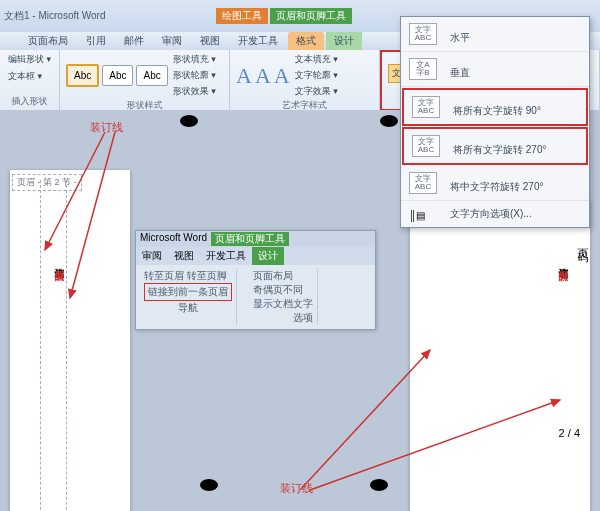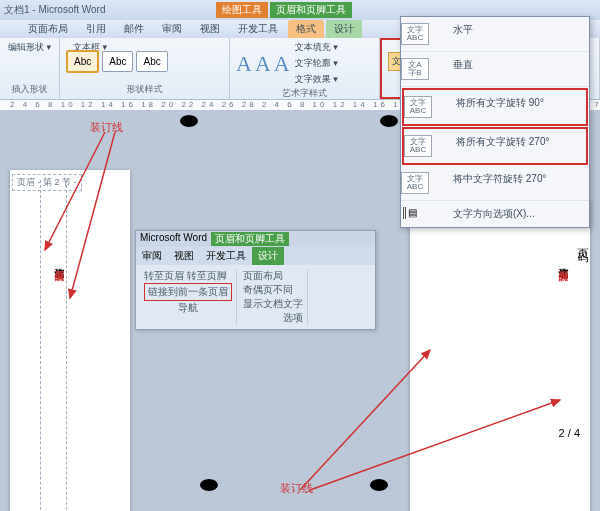--- a/index.html
+++ b/index.html
@@ -1,17 +1,17 @@
 <!DOCTYPE html>
 <html><head>
 <meta charset="utf-8">
 <style>
 *{margin:0;padding:0;box-sizing:border-box;font-family:"Microsoft YaHei",sans-serif;font-size:10px}
 body{background:#e0e6ee;width:600px;height:511px;overflow:hidden;position:relative}
-.titlebar{height:20px;background:linear-gradient(#dce6f4,#c9d8ee);display:flex;align-items:center;padding:0 4px}
+.titlebar{height:32px;background:linear-gradient(#dce6f4,#c9d8ee);display:flex;align-items:center;padding:0 4px}
 .titlebar .title{color:#4a5a6a;font-size:10px}
 .titlebar .tools{position:absolute;left:216px;display:flex;gap:2px}
 .titlebar .tools span{background:#4aa04a;color:#fff;padding:1px 6px;font-size:10px}
 .titlebar .tools span.orange{background:#e08030}
 .tabs{height:18px;background:linear-gradient(#e6eef8,#d0dcee);display:flex;align-items:flex-end;padding-left:20px;gap:2px}
 .tab{padding:2px 8px;font-size:10px;color:#3a4a5a;cursor:pointer}
 .tab.active{background:#f4f8fc;border-radius:3px 3px 0 0}
 .ribbon{height:62px;background:linear-gradient(#f2f6fb,#e4ecf6);border-bottom:1px solid #b0c0d4;display:flex;position:relative}
 .group{border-right:1px solid #c0ccdc;padding:2px 6px;display:flex;flex-direction:column;justify-content:space-between;height:100%}
 .group-label{font-size:9px;color:#5a6a7a;text-align:center;padding-bottom:1px}
@@ -23,29 +23,29 @@
 .ruler{height:14px;background:#f8fafc;border-bottom:1px solid #b0c0d4;font-size:8px;color:#6a7a8a;padding-left:10px;letter-spacing:3px;white-space:nowrap;overflow:hidden}
 .canvas{position:absolute;top:110px;left:0;right:0;bottom:0;background:#bcc8d8}
 .page{position:absolute;background:#fff;box-shadow:0 1px 4px rgba(0,0,0,.3)}
 .page1{left:10px;top:60px;width:120px;height:380px}
 .page2{left:410px;top:90px;width:180px;height:380px}
 .anno{position:absolute;color:#d03030;font-size:11px}
 .arrow{position:absolute;pointer-events:none}
 .dot{position:absolute;width:18px;height:12px;background:#000;border-radius:50%}
 .vtext{writing-mode:vertical-rl;position:absolute;font-size:11px}
 .dropdown{position:absolute;right:10px;top:16px;width:190px;background:#f4f6fa;border:1px solid #8090a8;box-shadow:2px 2px 6px rgba(0,0,0,.25);z-index:10}
-.dd-item{display:flex;align-items:flex-start;gap:24px;padding:6px 0;border-bottom:1px solid #e0e4ec}
+.dd-item{display:flex;align-items:flex-end;gap:13px;padding:6px 8px;border-bottom:1px solid #e0e4ec}
 .dd-item.hl{border:2px solid #d03030;margin:1px}
 .dd-icon{width:28px;height:22px;border:1px solid #a0a8b8;background:#fff;font-size:8px;display:flex;align-items:center;justify-content:center;color:#5a6a7a;text-align:center;line-height:1}
 .dd-text{font-size:10px;color:#3a4a5a}
 .mini-ribbon{position:absolute;left:135px;top:120px;width:241px;background:#e0e8f2;border:1px solid #90a0b4;box-shadow:1px 1px 4px rgba(0,0,0,.2)}
 .mini-ribbon .mtabs{display:flex;background:#d0dcec;font-size:9px}
 .mini-ribbon .mtab{padding:2px 6px}
 .mini-ribbon .mtab.green{background:#4aa04a;color:#fff}
-.mini-ribbon .mbody{display:flex;padding:4px;gap:2px;font-size:9px;color:#4a5a6a}
+.mini-ribbon .mbody{display:flex;padding:4px;gap:12px;font-size:9px;color:#4a5a6a}
 .mini-ribbon .mcol{border-right:1px solid #c0ccdc;padding:0 4px}
 .mini-ribbon .mhl{border:1px solid #d03030;padding:1px 3px;display:inline-block}
 .mini-title{background:#cad6e6;font-size:9px;padding:1px 4px;display:flex;gap:4px}
 .mini-title .g{background:#4aa04a;color:#fff;padding:0 4px}
 .pagenum{position:absolute;right:20px;bottom:72px;font-size:11px}
 .section-ind{font-size:9px;color:#6a7a8a;border:1px dashed #a0b0c0;padding:1px 4px;position:absolute}
 </style>
 </head>
 <body>
 
@@ -63,31 +63,36 @@
   <div class="tab">邮件</div>
   <div class="tab">审阅</div>
   <div class="tab">视图</div>
   <div class="tab">开发工具</div>
   <div class="tab active" style="background:#f8c080">格式</div>
   <div class="tab" style="background:#a8d8a8">设计</div>
 </div>
 
 <div class="ribbon">
   <div class="group" style="width:60px">
-    <div class="group-body" style="align-items:flex-start;gap:18px">
+    <div class="group-body" style="flex-direction:column;align-items:flex-start;gap:2px">
       <div class="btn-small">编辑形状 ▾</div>
       <div class="btn-small">文本框 ▾</div>
     </div>
     <div class="group-label">插入形状</div>
   </div>
   <div class="group" style="width:170px">
     <div class="group-body">
       <div class="abc-box sel">Abc</div>
       <div class="abc-box">Abc</div>
       <div class="abc-box">Abc</div>
+      <div style="display:flex;flex-direction:column;gap:1px">
+        <div class="btn-small">形状填充 ▾</div>
+        <div class="btn-small">形状轮廓 ▾</div>
+        <div class="btn-small">形状效果 ▾</div>
+      </div>
     </div>
     <div class="group-label">形状样式</div>
   </div>
   <div class="group" style="width:150px">
     <div class="group-body">
       <span class="big-a">A</span>
       <span class="big-a">A</span>
       <span class="big-a">A</span>
       <div style="display:flex;flex-direction:column;gap:1px">
         <div class="btn-small">文本填充 ▾</div>

